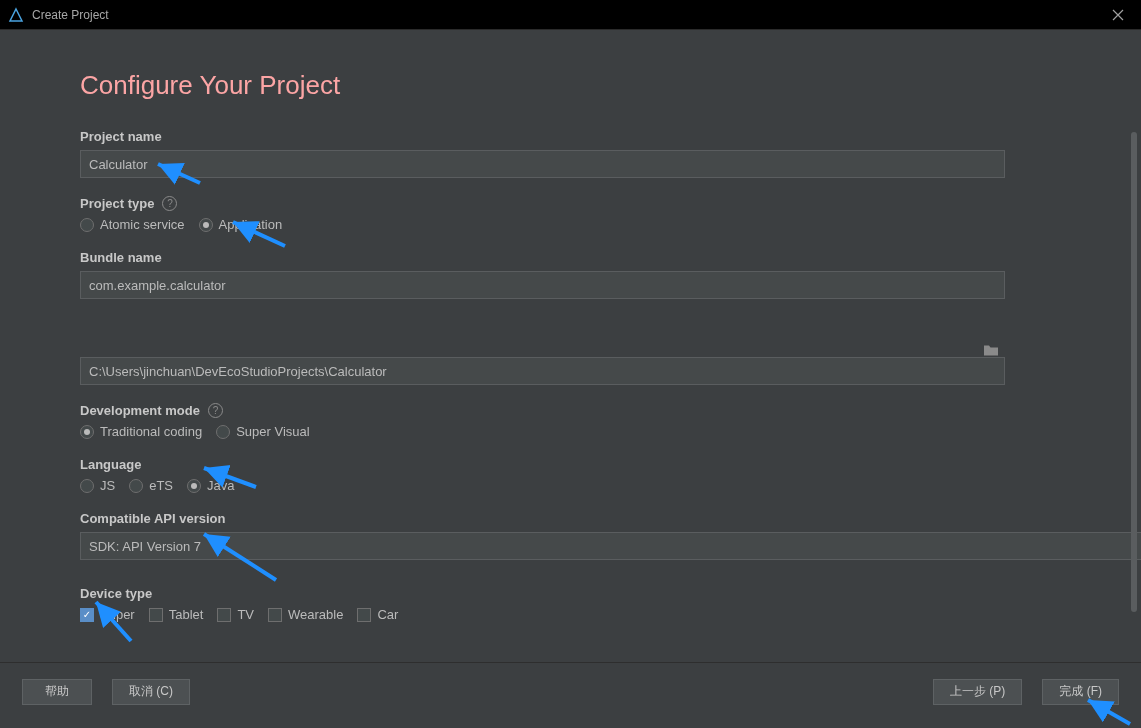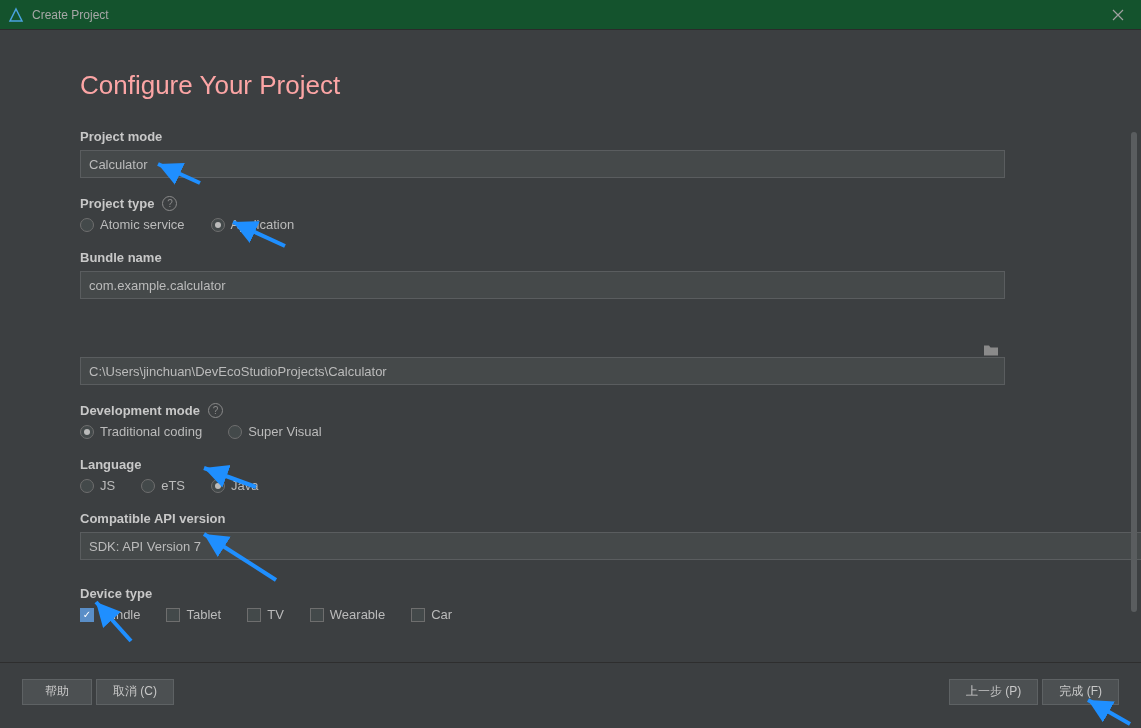--- a/index.html
+++ b/index.html
@@ -8,21 +8,21 @@
   height: 728px;
   background: #3c3f41;
   font-family: "Segoe UI", "Microsoft YaHei", sans-serif;
   color: #bbbbbb;
   font-size: 13px;
   overflow: hidden;
   position: relative;
 }
 .titlebar {
   height: 30px;
-  background: #14532d;
+  background: #000000;
   display: flex;
   align-items: center;
   padding: 0 8px;
   border-bottom: 1px solid #2b2b2b;
 }
 .titlebar .logo {
   width: 16px; height: 16px; margin-right: 8px;
   display: inline-flex; align-items: center; justify-content: center;
 }
 .titlebar .title { color: #a7a7a7; font-size: 12px; }
@@ -60,21 +60,21 @@
   color: #bbbbbb; padding: 0 8px; font-size: 13px;
   outline: none;
 }
 .text-input.with-icon { padding-right: 18px; margin-top: 40px; }
 .input-wrap { position: relative; width: 925px; margin-bottom: 18px; }
 .input-wrap .folder-icon {
   position: absolute; right: 6px; top: 50%; transform: translateY(-50%);
   color: #8a8a8a; cursor: pointer;
 }
 .radio-row, .check-row {
-  display: flex; gap: 26px; margin-top: 6px; margin-bottom: 18px;
+  display: flex; gap: 14px; margin-top: 6px; margin-bottom: 18px;
   align-items: center;
 }
 .radio {
   display: inline-flex; align-items: center; gap: 6px; cursor: pointer;
   color: #bbbbbb; font-size: 13px;
 }
 .radio .dot {
   width: 14px; height: 14px; border: 1px solid #6e6e6e; border-radius: 50%;
   display: inline-flex; align-items: center; justify-content: center;
   background: #43494a;
@@ -109,21 +109,21 @@
   border-top: 1px solid #2e2e2e;
   display: flex; align-items: center; padding: 0 22px;
 }
 .btn {
   height: 26px; padding: 0 16px;
   background: #4c5052; border: 1px solid #5e6264;
   color: #c8c8c8; font-size: 12px; cursor: pointer;
   display: inline-flex; align-items: center; justify-content: center;
   min-width: 70px;
 }
-.btn + .btn { margin-left: 4px; text-align: right; }
+.btn + .btn { margin-left: 20px; text-align: right; }
 .footer .spacer { flex: 1; }
 
 .arrow-annot { position: absolute; pointer-events: none; }
 .arrow-annot svg { display: block; }
 </style>
 </head>
 <body>
 
 <div class="titlebar">
   <span class="logo">
@@ -136,21 +136,21 @@
     <svg width="12" height="12" viewBox="0 0 12 12">
         <path d="M1 1 L11 11 M11 1 L1 11" stroke="#a0a0a0" stroke-width="1.2"></path>
       </svg>
   </span>
 </div>
 
 <div class="content-wrap">
   <h1 class="heading">Configure Your Project</h1>
 
   <div class="section">
-    <div class="field-label">Project mode</div>
+    <div class="field-label">Project name</div>
     <div class="input-wrap">
       <input class="text-input" value="Calculator" style="">
     </div>
   </div>
 
   <div class="section">
     <div class="field-label">
       <span>Project type</span>
       <span class="help-icon">?</span>
     </div>
@@ -225,21 +225,21 @@
       <span>SDK: API Version 7</span>
       <span class="arrow">▼</span>
     </div>
   </div>
 
   <div class="section">
     <div class="field-label">Device type</div>
     <div class="check-row">
       <label class="check checked">
           <span class="box"></span>
-          <span>Bundle</span>
+          <span>Super</span>
         </label>
       <label class="check">
           <span class="box"></span>
           <span>Tablet</span>
         </label>
       <label class="check">
           <span class="box"></span>
           <span>TV</span>
         </label>
       <label class="check">

